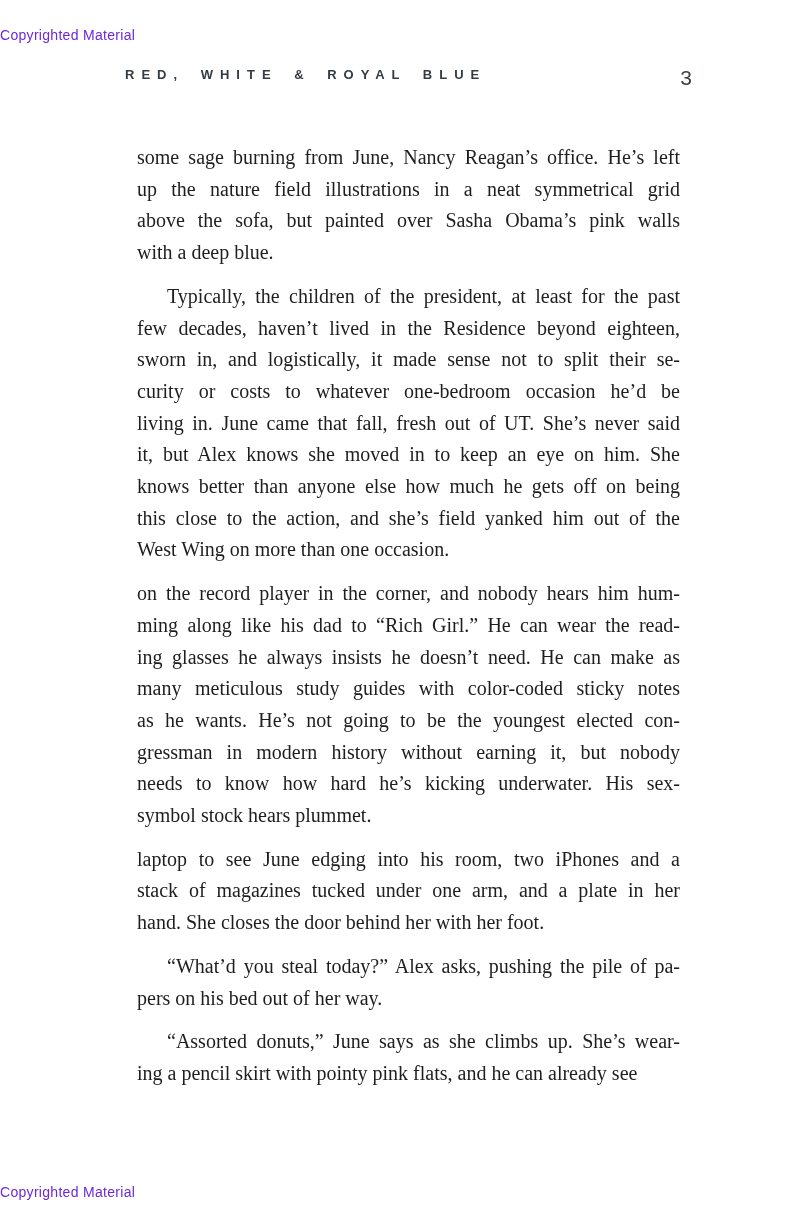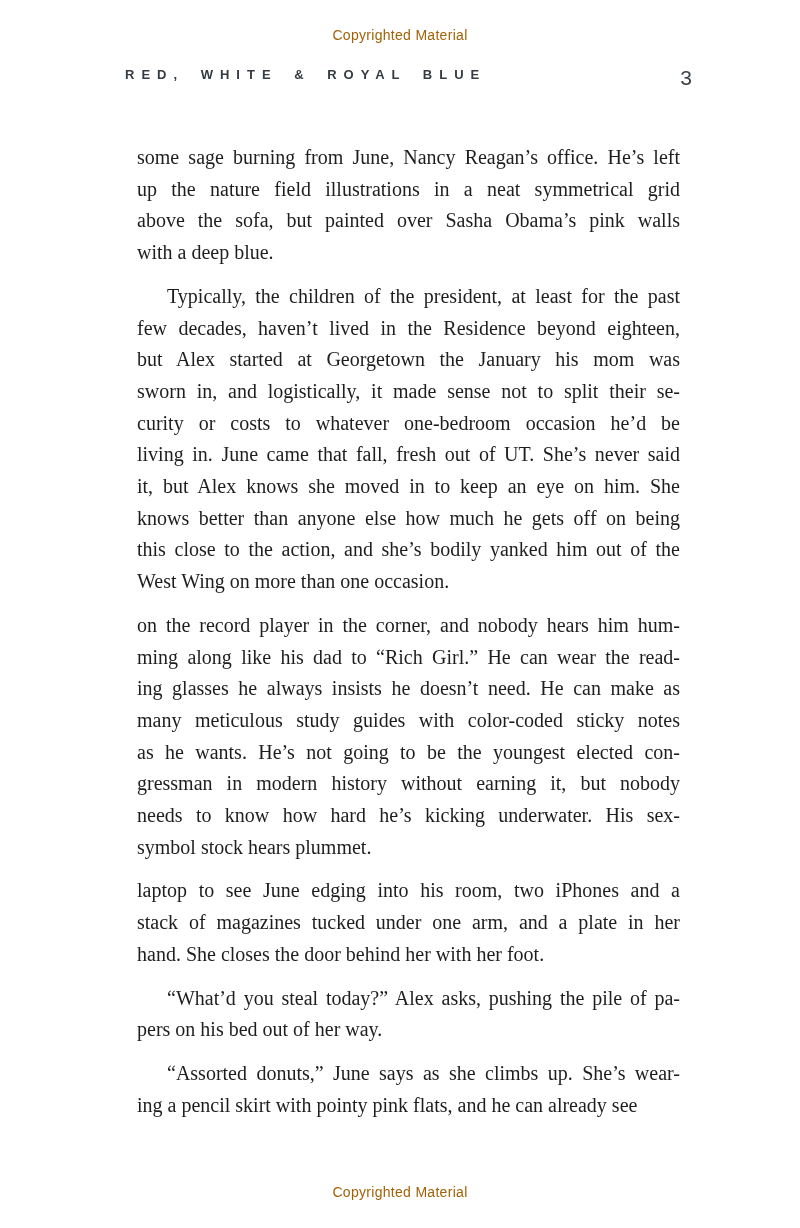--- a/index.html
+++ b/index.html
@@ -12,25 +12,24 @@
     width: 800px;
     height: 1228px;
     background: #ffffff;
     overflow: hidden;
     font-family: "Liberation Serif", serif;
   }
   .copyright {
     position: absolute;
     left: 0;
     width: 100%;
-    text-align: center;
     font-family: "Liberation Sans", sans-serif;
     font-size: 14px;
     letter-spacing: 0.3px;
-    color: #a16207;
+    color: #6d28d9;
   }
   .copyright.top    { top: 27px; }
   .copyright.bottom { top: 1184px; }
 
   .running-head {
     position: absolute;
     top: 67px;
     left: 125px;
     width: 567px;
     height: 24px;
@@ -94,27 +93,26 @@
   <div class="body-text">
       <div class="paragraph">
         <div class="line">some sage burning from June, Nancy Reagan’s office. He’s left</div>
         <div class="line">up the nature field illustrations in a neat symmetrical grid</div>
         <div class="line">above the sofa, but painted over Sasha Obama’s pink walls</div>
         <div class="line last">with a deep blue.</div>
       </div>
       <div class="paragraph">
         <div class="line indent">Typically, the children of the president, at least for the past</div>
         <div class="line">few decades, haven’t lived in the Residence beyond eighteen,</div>
-        <div class="line">but Alex started at Georgetown the January his mom was</div>
         <div class="line">sworn in, and logistically, it made sense not to split their se-</div>
         <div class="line">curity or costs to whatever one-bedroom occasion he’d be</div>
         <div class="line">living in. June came that fall, fresh out of UT. She’s never said</div>
         <div class="line">it, but Alex knows she moved in to keep an eye on him. She</div>
         <div class="line">knows better than anyone else how much he gets off on being</div>
-        <div class="line">this close to the action, and she’s bodily yanked him out of the</div>
+        <div class="line">this close to the action, and she’s field yanked him out of the</div>
         <div class="line last">West Wing on more than one occasion.</div>
       </div>
       <div class="paragraph">
         <div class="line">on the record player in the corner, and nobody hears him hum-</div>
         <div class="line">ming along like his dad to “Rich Girl.” He can wear the read-</div>
         <div class="line">ing glasses he always insists he doesn’t need. He can make as</div>
         <div class="line">many meticulous study guides with color-coded sticky notes</div>
         <div class="line">as he wants. He’s not going to be the youngest elected con-</div>
         <div class="line">gressman in modern history without earning it, but nobody</div>
         <div class="line">needs to know how hard he’s kicking underwater. His sex-</div>

